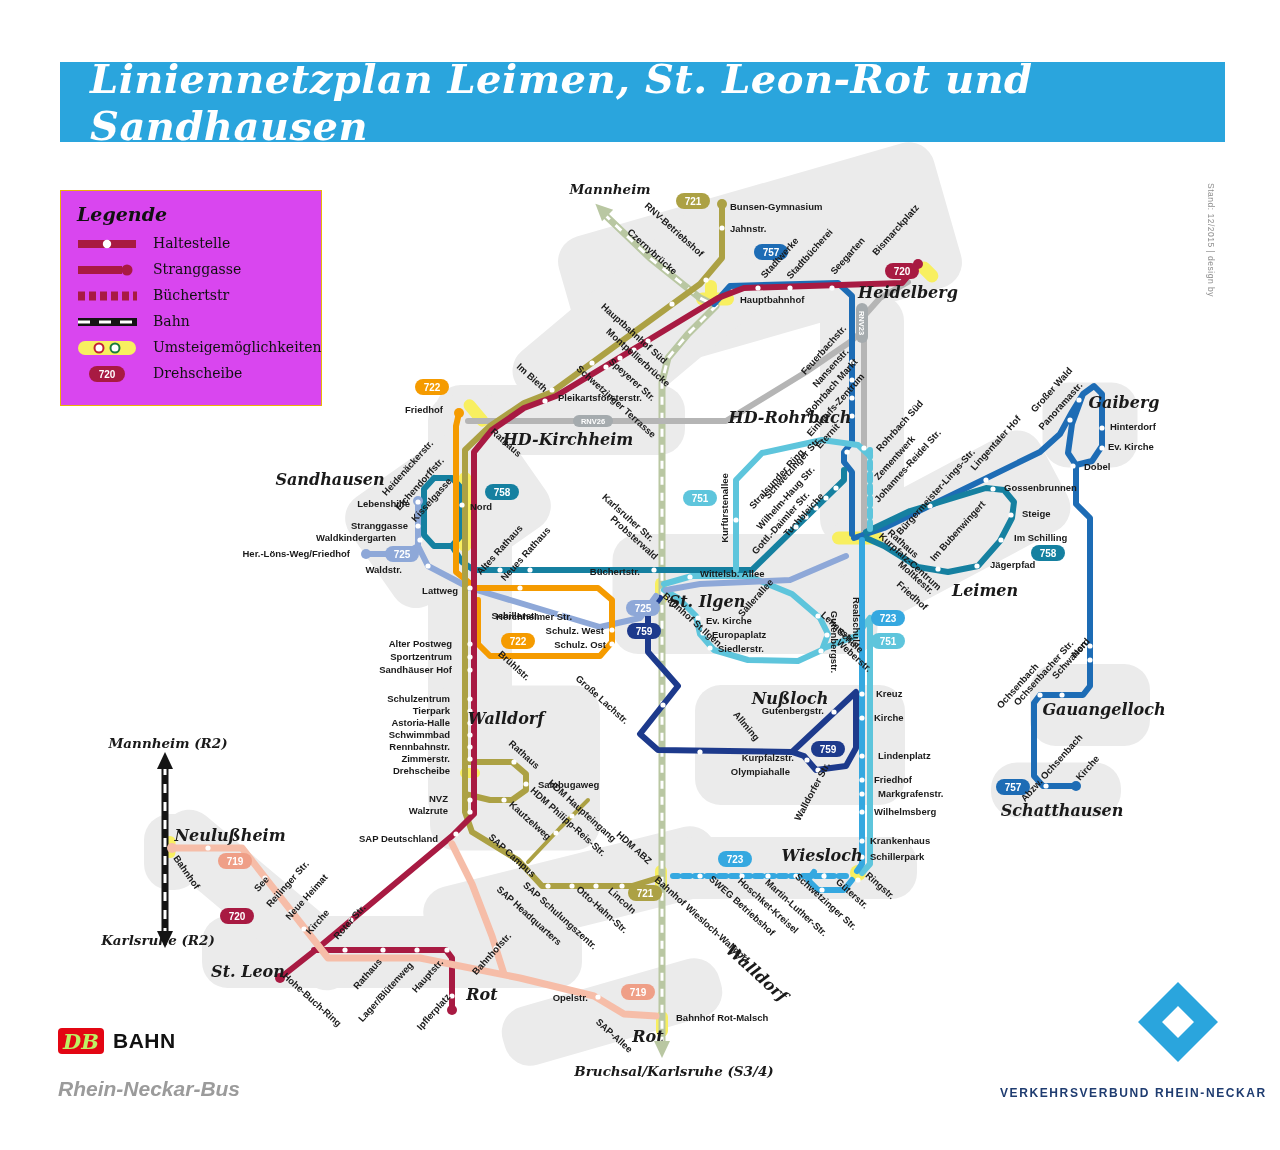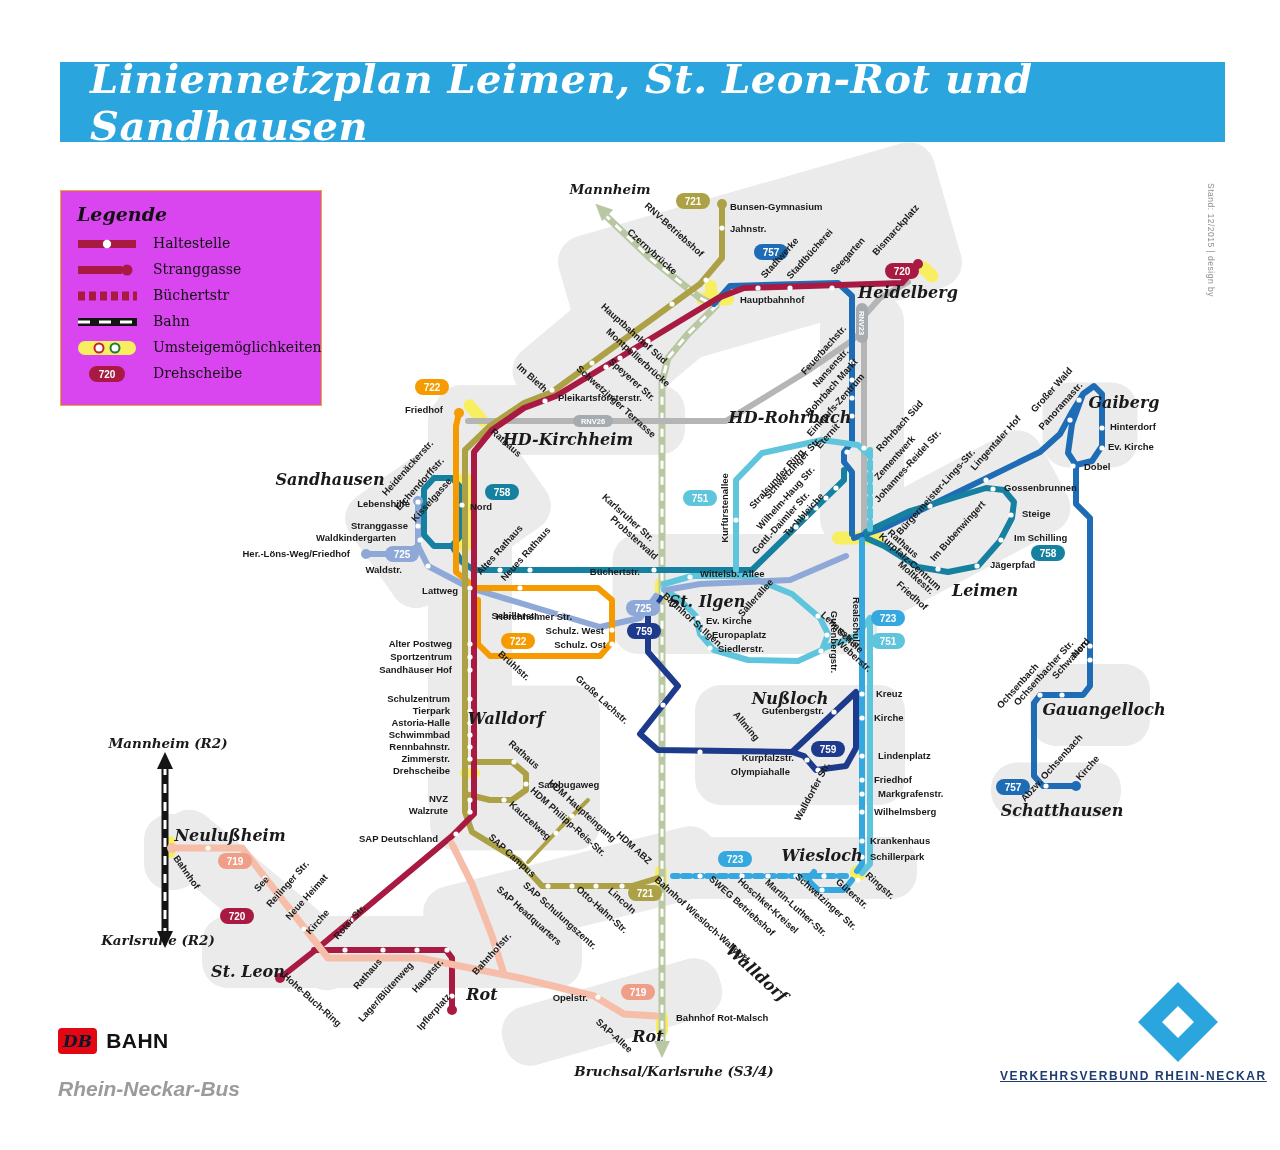--- a/index.html
+++ b/index.html
@@ -15,29 +15,29 @@
   .lrow .sw{flex:0 0 64px;margin-right:12px;}
   .lrow .lbl{font-family:"DejaVu Serif",serif;font-size:14px;line-height:1.25;}
   #map-svg{position:absolute;left:0;top:0;z-index:1;}
   text.st{font:bold 9.5px "Liberation Sans",sans-serif;fill:#1a1a1a;}
   text.town{font-family:"DejaVu Serif",serif;font-style:italic;font-weight:bold;font-size:16px;fill:#1a1a1a;}
   text.dest{font-family:"DejaVu Serif",serif;font-style:italic;font-weight:bold;font-size:13.5px;fill:#1a1a1a;}
   text.badge-t{font:bold 10px "Liberation Sans",sans-serif;fill:#fff;}
   text.badge-s{font:bold 7.5px "Liberation Sans",sans-serif;fill:#fff;}
   .dblogo{position:absolute;left:58px;top:1028px;z-index:5;}
   .dbrow{display:flex;align-items:center;}
-  .dbbox{background:#e30613;color:#0f172a;border-radius:4px;padding:0 5px;height:26px;display:flex;align-items:center;
-         font-family:"DejaVu Serif",serif;font-weight:bold;font-style:italic;font-size:17px;}
+  .dbbox{background:#e30613;color:#bef264;border-radius:4px;padding:0 5px;height:26px;display:flex;align-items:center;
+         font-family:"DejaVu Serif",serif;font-weight:bold;font-style:italic;font-size:21px;}
   .dbword{margin-left:9px;font:bold 21px "Liberation Sans",sans-serif;color:#111;letter-spacing:.5px;}
   .rnb{margin-top:23px;font:bold italic 21px "Liberation Sans",sans-serif;font-style:italic;color:#9b9b9b;}
   .vrnlogo{position:absolute;left:1000px;top:982px;width:232px;z-index:5;}
   .vrnrow{position:relative;height:82px;}
   .vrntext{position:absolute;left:6px;top:14px;font:bold 64px "Liberation Sans",sans-serif;color:#1f3c70;letter-spacing:2px;}
   .vrndiamond{position:absolute;left:136px;top:-2px;}
-  .vrnsub{margin-top:5px;font:bold 12px "Liberation Sans",sans-serif;color:#1f3c70;letter-spacing:1.6px;white-space:nowrap;text-decoration:underline;}
+  .vrnsub{margin-top:22px;font:bold 12px "Liberation Sans",sans-serif;color:#1f3c70;letter-spacing:1.6px;white-space:nowrap;}
   .stand{position:absolute;left:1206px;top:183px;writing-mode:vertical-rl;font:8.5px "Liberation Sans",sans-serif;
          color:#8f8f8f;letter-spacing:.5px;z-index:4;}
 </style>
 </head>
 <body>
 
 <div class="stage">
 
   <svg id="map-svg" width="1280" height="1150" viewBox="0 0 1280 1150">
       <rect x="565" y="187" width="390" height="150" rx="26" fill="#ebebeb" transform="rotate(-16 760 262)"></rect>

